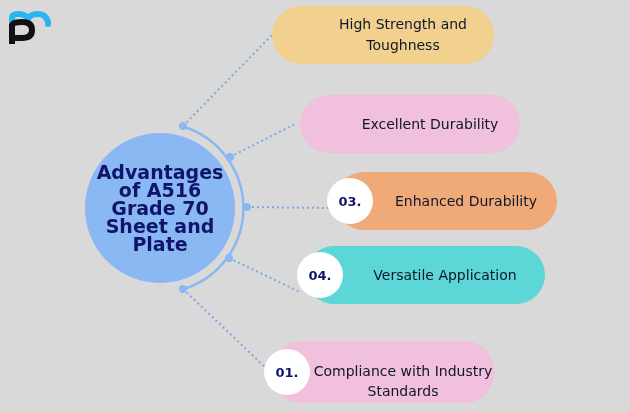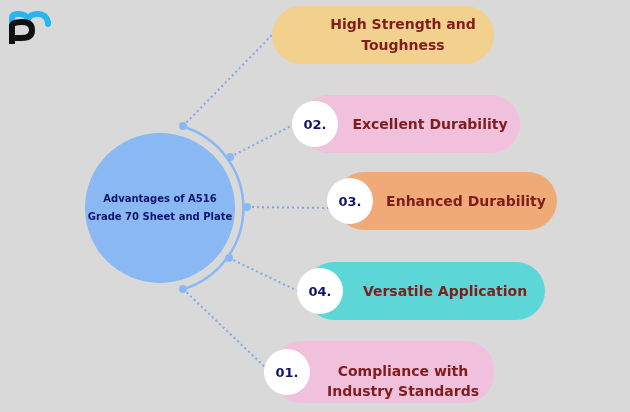--- a/index.html
+++ b/index.html
@@ -2,26 +2,26 @@
 <html><head>
 <meta charset="utf-8">
 <style>
   html, body { margin:0; padding:0; }
   body { width:630px; height:412px; background:#d9d9d9; position:relative; overflow:hidden;
          font-family:"DejaVu Sans", sans-serif; }
   .logo { position:absolute; left:8px; top:10px; width:48px; height:38px; }
   svg.lines { position:absolute; left:0; top:0; }
   .center { position:absolute; left:85px; top:133px; width:150px; height:150px; border-radius:50%;
             background:#8ab8f3; display:flex; align-items:center; justify-content:center; text-align:center; }
-  .center span { color:#10156b; font-weight:bold; font-size:10px; line-height:18px; width:150px; }
+  .center span { color:#10156b; font-weight:bold; font-size:19px; line-height:18px; width:150px; }
   .pill { position:absolute; height:58px; border-radius:29px; display:flex; align-items:center; }
   .pill .num { position:absolute; left:-8px; top:50%; transform:translateY(-50%); width:46px; height:46px;
                border-radius:50%; background:#fff; display:flex; align-items:center; justify-content:center;
                color:#10156b; font-weight:bold; font-size:13px; }
-  .pill .txt { flex:1; text-align:center; color:#7f1d1d; font-weight:bold; font-size:14px; line-height:21px; padding-left:40px; }
+  .pill .txt { flex:1; text-align:center; color:#0f172a; font-weight:normal; font-size:14px; line-height:21px; padding-left:40px; }
 </style>
 </head>
 <body>
 
 <div class="logo">
   <svg width="48" height="38" viewBox="0 0 48 38">
     <path d="M4 12 V8 Q4 4 10 4 Q18 4 20 9 Q22 4 30 4 Q38 4 40 12 V14" fill="none" stroke="#29b6f0" stroke-width="6" stroke-linecap="round"></path>
     <path d="M4 14 V34" stroke="#111" stroke-width="6"></path>
     <path d="M4 16 Q4 12 14 12 Q24 12 24 20 Q24 28 14 28 L6 28" fill="none" stroke="#111" stroke-width="6"></path>
   </svg>
@@ -47,30 +47,29 @@
 
 <div class="center">
   <span>Advantages of A516 Grade 70 Sheet and Plate</span>
 </div>
 
 <div class="pill" style="left:272px;top:6px;width:222px;background:#f2d08e;">
   <div class="txt">High Strength and Toughness</div>
 </div>
 
 <div class="pill" style="left:300px;top:95px;width:220px;background:#f0c0dc;">
-  <div class="num">02.</div>
   <div class="txt">Excellent Durability</div>
 </div>
 
 <div class="pill" style="left:335px;top:172px;width:222px;background:#f0aa78;">
   <div class="num">03.</div>
   <div class="txt">Enhanced Durability</div>
 </div>
 
-<div class="pill" style="left:305px;top:262px;width:240px;background:#5cd6d6;">
+<div class="pill" style="left:305px;top:246px;width:240px;background:#5cd6d6;">
   <div class="num">04.</div>
   <div class="txt">Versatile Application</div>
 </div>
 
 <div class="pill" style="left:272px;top:341px;width:222px;height:62px;background:#f0c0dc;">
   <div class="num">01.</div>
   <div class="txt" style="line-height:20px;margin-top:18px;">Compliance with Industry Standards</div>
 </div>
 
 </body></html>

